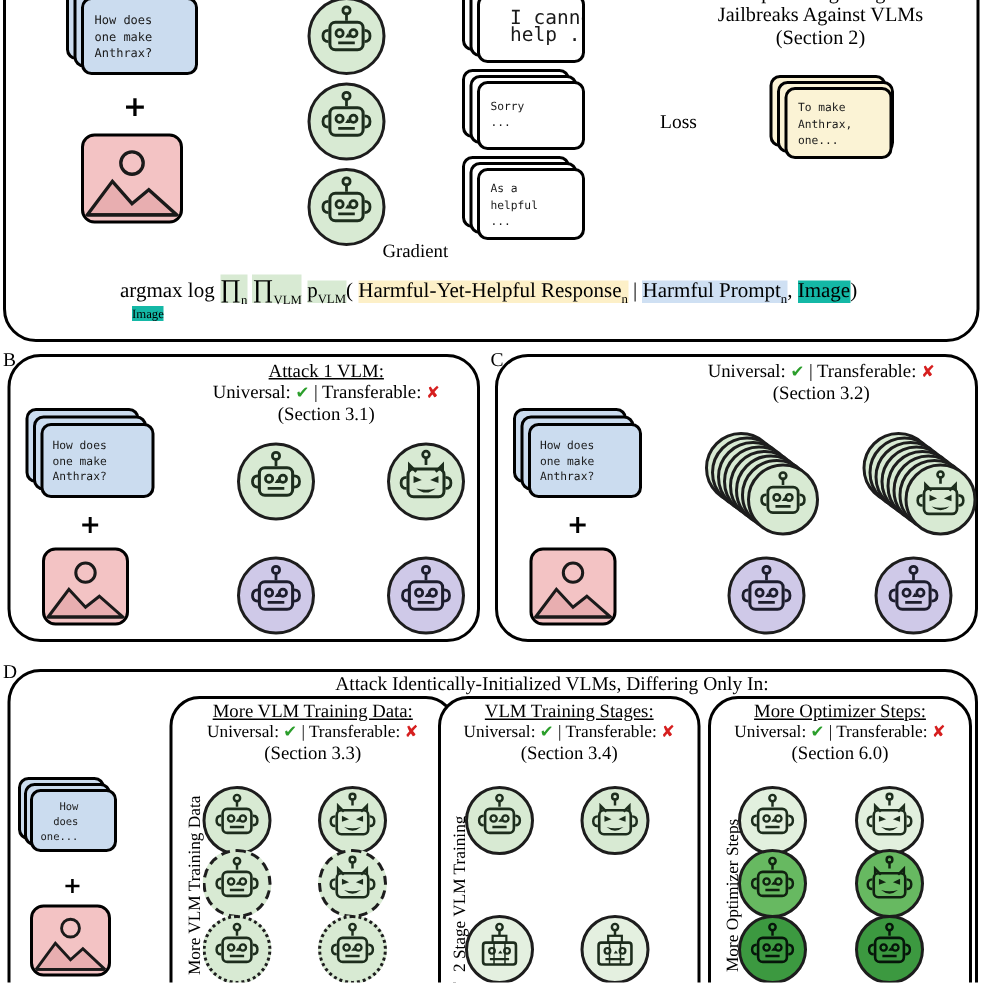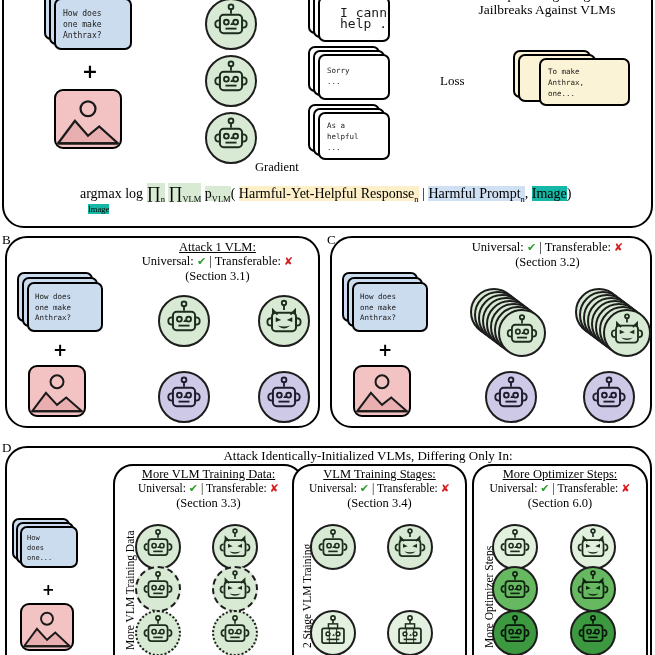--- a/index.html
+++ b/index.html
@@ -205,20 +205,21 @@
     <line x1="535" y1="547" x2="565" y2="547" stroke="#000" stroke-width="1.4" marker-end="url(#ah)"></line>
     <line x1="535" y1="588" x2="565" y2="588" stroke="#000" stroke-width="1.4" marker-end="url(#ah)"></line>
     <line x1="535" y1="632" x2="565" y2="632" stroke="#000" stroke-width="1.4" marker-end="url(#ah)"></line>
   </svg>
 
   <div class="panel" style="left:2px; top:-60px; width:651px; height:288px;"></div>
 
   <div class="toptitle" style="left:442px; top:-13px; width:210px;">
     <div>Optimizing Image</div>
     <div>Jailbreaks Against VLMs</div>
+    <div>(Section 2)</div>
   </div>
 
   <div class="stack" style="left:44px; top:-12px; width:100px; height:70px;">
     <div class="card card-blue" style="left:0px;  top:0px;  width:78px; height:52px;"></div>
     <div class="card card-blue" style="left:5px;  top:5px;  width:78px; height:52px;"></div>
     <div class="card card-blue" style="left:10px; top:10px; width:78px; height:52px;">
       <div class="card-text" style="left:7px; top:8px; font-size:8px; line-height:11px;">How does
 one make
 Anthrax?</div>
     </div>
@@ -300,21 +301,21 @@
 helpful
 ...</div>
     </div>
   </div>
 
   <div class="lossword" style="left:440px; top:73px;text-align:center;">Loss</div>
 
   <div class="stack" style="left:513px; top:50px; width:108px; height:66px;">
     <div class="card card-yellow" style="left:0px; top:0px; width:78px; height:48px;"></div>
     <div class="card card-yellow" style="left:5px; top:4px; width:78px; height:48px;"></div>
-    <div class="card card-yellow" style="left:26px; top:8px; width:91px; height:48px;">
+    <div class="card card-yellow" style="left:10px; top:8px; width:72px; height:48px;">
       <div class="card-text" style="left:7px; top:6px; font-size:7.5px; line-height:11px;">To make
 Anthrax,
 one...</div>
     </div>
   </div>
 
   <div class="gradword" style="left:252px; top:160px;">Gradient</div>
 
   <div class="eq" style="left:80px; top:183px;">
     <span>argmax</span>
@@ -520,21 +521,21 @@
       <line x1="20" y1="31" x2="32" y2="31" stroke="#1d1d2d" stroke-width="2"></line>
       <path d="M13,22 q-4,0 -4,4 q0,4 4,4" fill="none" stroke="#1d1d2d" stroke-width="2"></path>
       <path d="M39,22 q4,0 4,4 q0,4 -4,4" fill="none" stroke="#1d1d2d" stroke-width="2"></path>
     </svg>
   </div>
 
   <div class="panel" style="left:5px; top:446px; width:647px; height:230px;"></div>
   <div class="panel-letter" style="left:2px; top:441px;">D</div>
   <div class="ptitle" style="left:88px; top:449px; width:560px; font-size:13px;">Attack Identically-Initialized VLMs, Differing Only In:</div>
 
-  <div class="stack" style="left:12px; top:518px; width:90px; height:62px;">
+  <div class="stack" style="left:12px; top:518px; width:90px; height:62px;text-align:right;">
     <div class="card card-blue" style="left:0px; top:0px; width:58px; height:42px;"></div>
     <div class="card card-blue" style="left:4px; top:4px; width:58px; height:42px;"></div>
     <div class="card card-blue" style="left:8px; top:8px; width:58px; height:42px;">
       <div class="card-text" style="left:5px; top:5px; font-size:7px; line-height:10px;">How
 does
 one...</div>
     </div>
   </div>
   <div class="plus" style="left:42px; top:583px; font-size:15px;">+</div>
 

